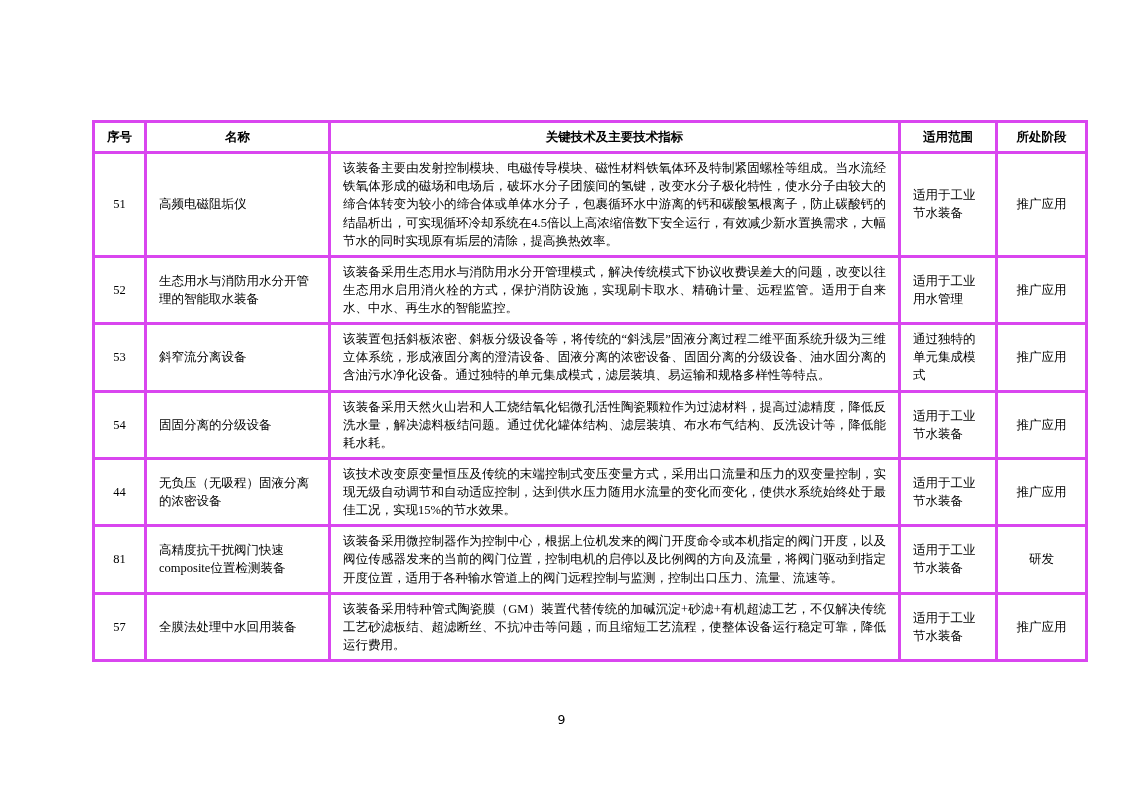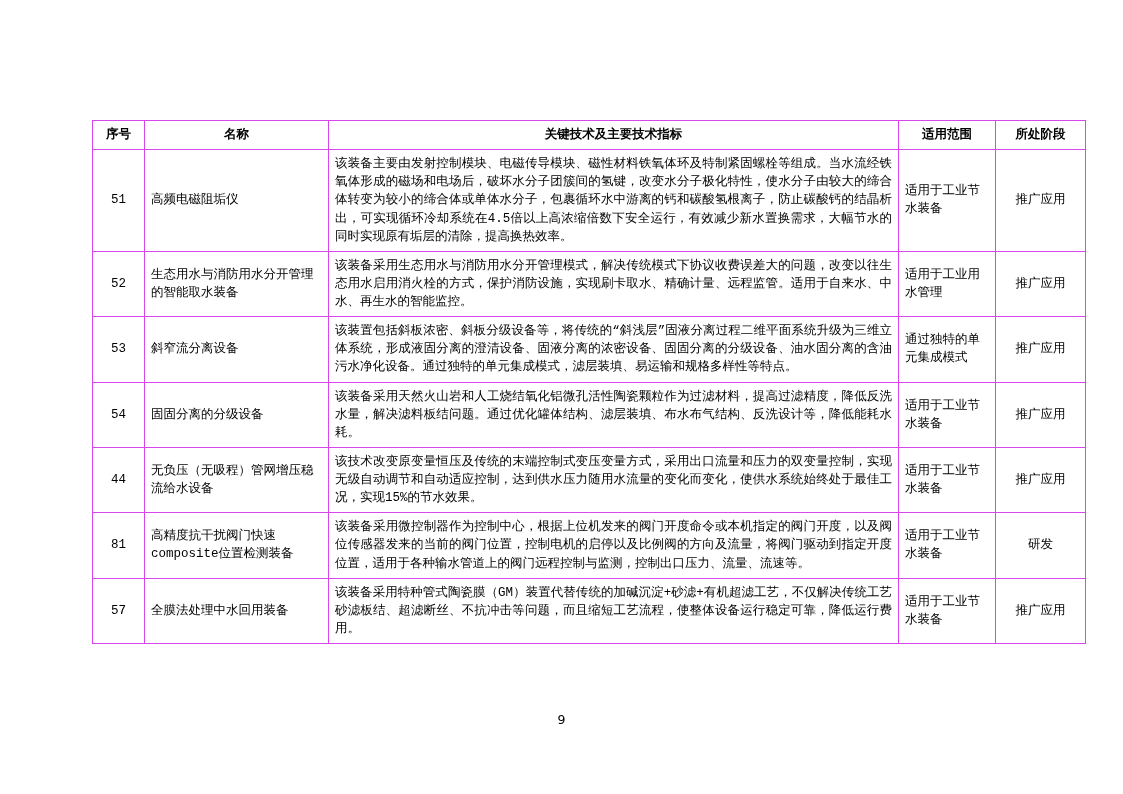--- a/index.html
+++ b/index.html
@@ -28,26 +28,26 @@
     left: 92px;
     top: 120px;
     width: 945px;
   }
   table.doc-table {
     border-collapse: collapse;
     width: 945px;
     table-layout: fixed;
   }
   table.doc-table td, table.doc-table th {
-    border: 1px solid #d946ef;
+    border: 3px solid #d946ef;
     vertical-align: middle;
-    padding: 5px 6px;
+    padding: 5px 12px;
     font-size: 12.5px;
     line-height: 1.45;
-    font-family: Liberation Mono, monospace;
+    font-family: Liberation Serif, serif;
   }
   thead th {
     text-align: center;
     font-weight: bold;
     font-size: 13.5px;
     padding: 9px 4px;
   }
   col.c-seq { width: 52px; }
   col.c-name { width: 184px; }
   col.c-tech { width: 570px; }
@@ -135,21 +135,21 @@
         </tr>
         <tr>
           <td class="seq">54</td>
           <td class="name">固固分离的分级设备</td>
           <td class="tech">该装备采用天然火山岩和人工烧结氧化铝微孔活性陶瓷颗粒作为过滤材料，提高过滤精度，降低反洗水量，解决滤料板结问题。通过优化罐体结构、滤层装填、布水布气结构、反洗设计等，降低能耗水耗。</td>
           <td class="scope">适用于工业节水装备</td>
           <td class="stage">推广应用</td>
         </tr>
         <tr>
           <td class="seq">44</td>
-          <td class="name">无负压（无吸程）管网增压稳流给水设备</td>
+          <td class="name">无负压（无吸程）固液分离的浓密设备</td>
           <td class="tech">该技术改变原变量恒压及传统的末端控制式变压变量方式，采用出口流量和压力的双变量控制，实现无级自动调节和自动适应控制，达到供水压力随用水流量的变化而变化，使供水系统始终处于最佳工况，实现15%的节水效果。</td>
           <td class="scope">适用于工业节水装备</td>
           <td class="stage">推广应用</td>
         </tr>
         <tr>
           <td class="seq">81</td>
           <td class="name">高精度抗干扰阀门快速composite位置检测装备</td>
           <td class="tech">该装备采用微控制器作为控制中心，根据上位机发来的阀门开度命令或本机指定的阀门开度，以及阀位传感器发来的当前的阀门位置，控制电机的启停以及比例阀的方向及流量，将阀门驱动到指定开度位置，适用于各种输水管道上的阀门远程控制与监测，控制出口压力、流量、流速等。</td>
           <td class="scope">适用于工业节水装备</td>
           <td class="stage">研发</td>

